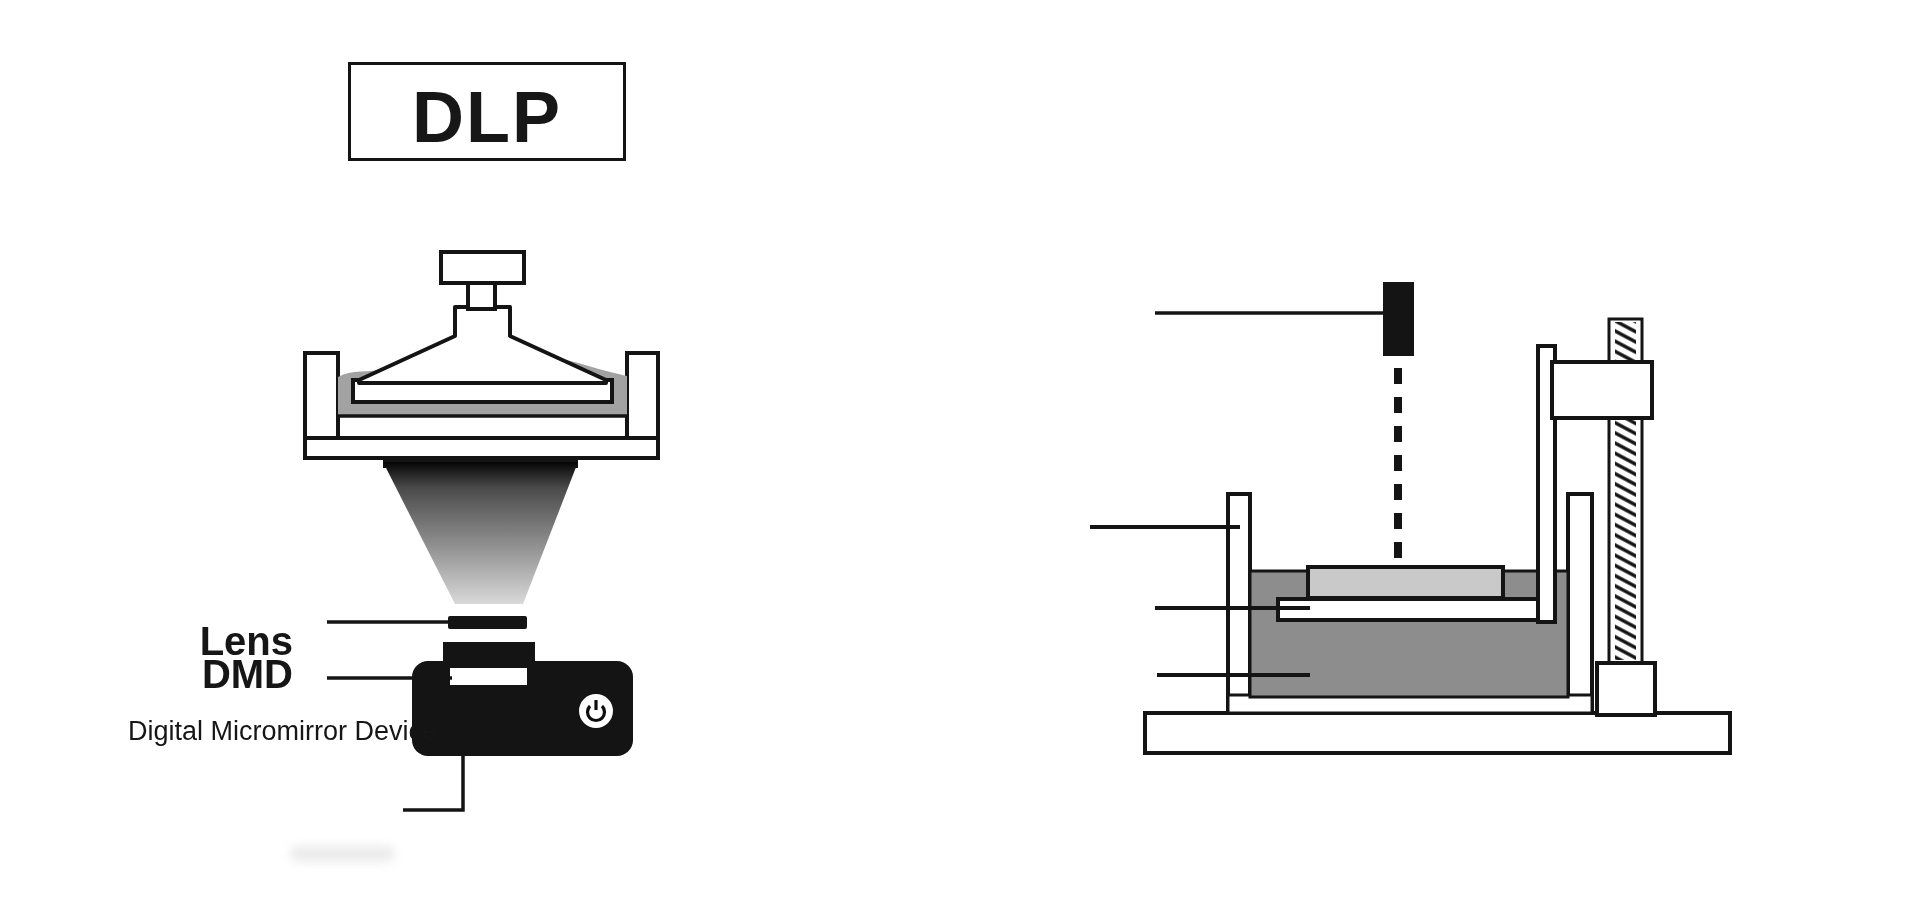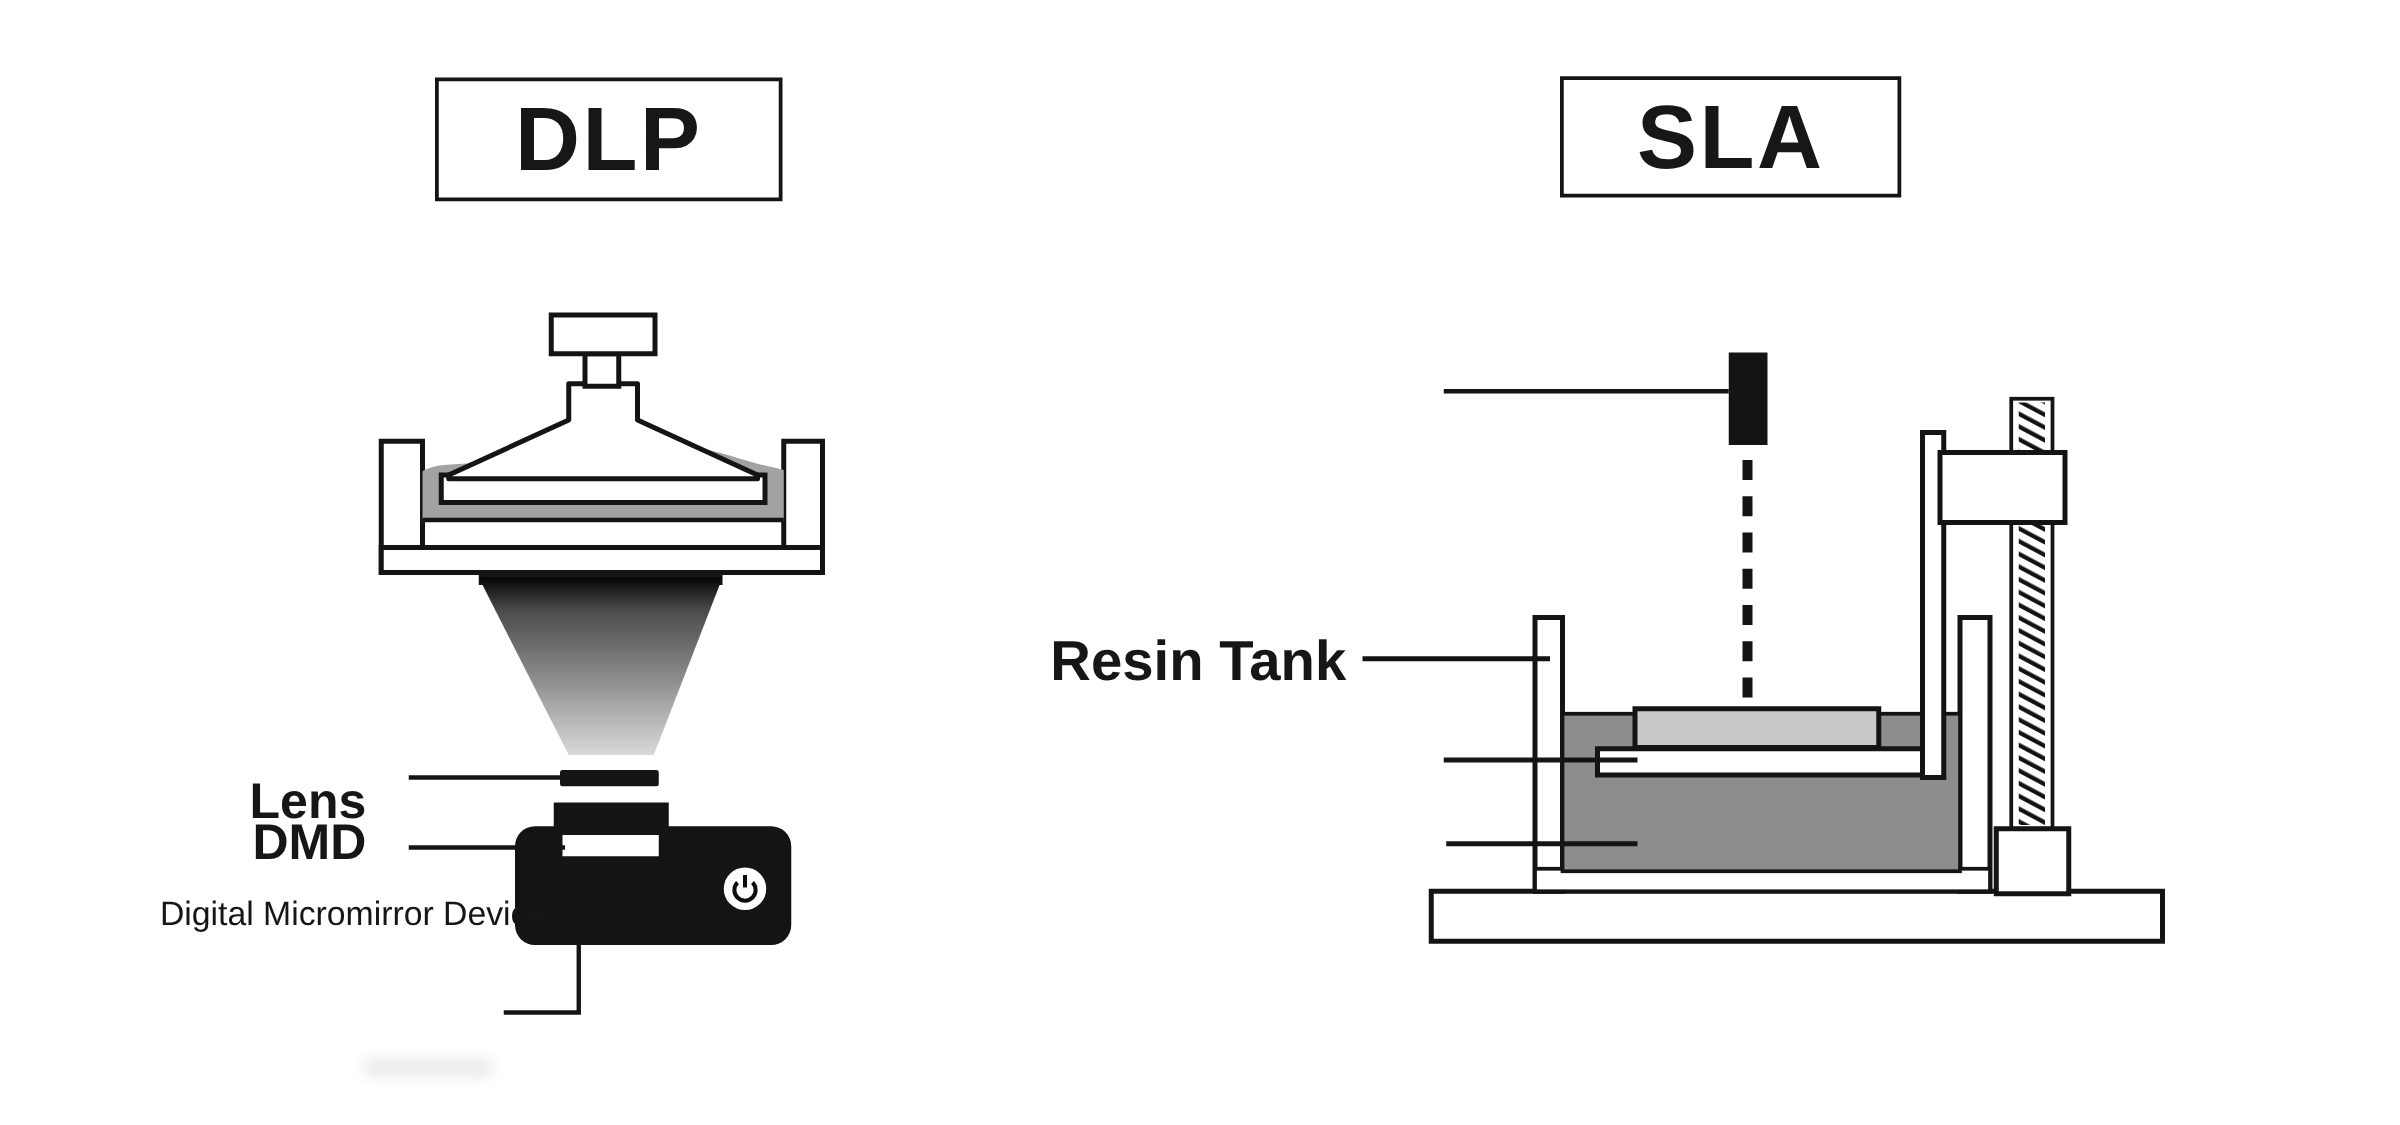--- a/index.html
+++ b/index.html
@@ -10,21 +10,21 @@
     --bg:#ffffff;
   }
   html,body{margin:0;padding:0;background:var(--bg);}
   .stage{
     position:relative;width:1920px;height:900px;background:var(--bg);
     overflow:hidden;font-family:"Liberation Sans",sans-serif;color:#111;
   }
   .stage svg{position:absolute;left:0;top:0;}
   .title-box{
     position:absolute;border:3px solid var(--outline);background:#fff;
-    display:flex;align-items:center;justify-content:center;
+    display:flex;align-items:flex-end;justify-content:center;
     font-weight:700;font-size:72px;letter-spacing:2px;color:#171717;
   }
   .lbl{
     position:absolute;font-weight:700;color:#161616;white-space:nowrap;
   }
   .lbl.right{text-align:right;}
   .lbl.center{text-align:center;}
   .dlp-lbl{font-size:40px;margin-top:20px;}
   .sla-lbl{font-size:45px;}
   .sub-lbl{font-size:27px;font-weight:400;}
@@ -119,24 +119,20 @@
       <line x1="1155" y1="313" x2="1383" y2="313" class="ln35"></line>
       <line x1="1090" y1="527" x2="1240" y2="527" class="ln"></line>
       <line x1="1155" y1="608" x2="1310" y2="608" class="ln"></line>
       <line x1="1157" y1="675" x2="1310" y2="675" class="ln"></line>
     </g>
   </svg>
 
   <div class="title-box" style="left:348px;top:62px;width:272px;height:93px;">
     <span>DLP</span>
   </div>
-  <div class="title-box" style="left:1248px;top:61px;width:267px;height:91px;">
-    <span>SLA</span>
-  </div>
 
   <div class="lbl dlp-lbl right" style="left:93px;top:601px;width:200px;line-height:40px;">Lens</div>
   <div class="lbl dlp-lbl right" style="left:93px;top:634px;width:200px;line-height:40px;text-align:right;">DMD</div>
   <div class="lbl sub-lbl center" style="left:115px;top:700px;width:335px;line-height:30px;margin-top:16px;">Digital Micromirror Device</div>
 
-  <div class="lbl sla-lbl right" style="left:827px;top:507px;width:250px;line-height:44px;">Resin Tank</div>
 
   <div class="watermark"></div>
 </div>
 
 </body></html>

